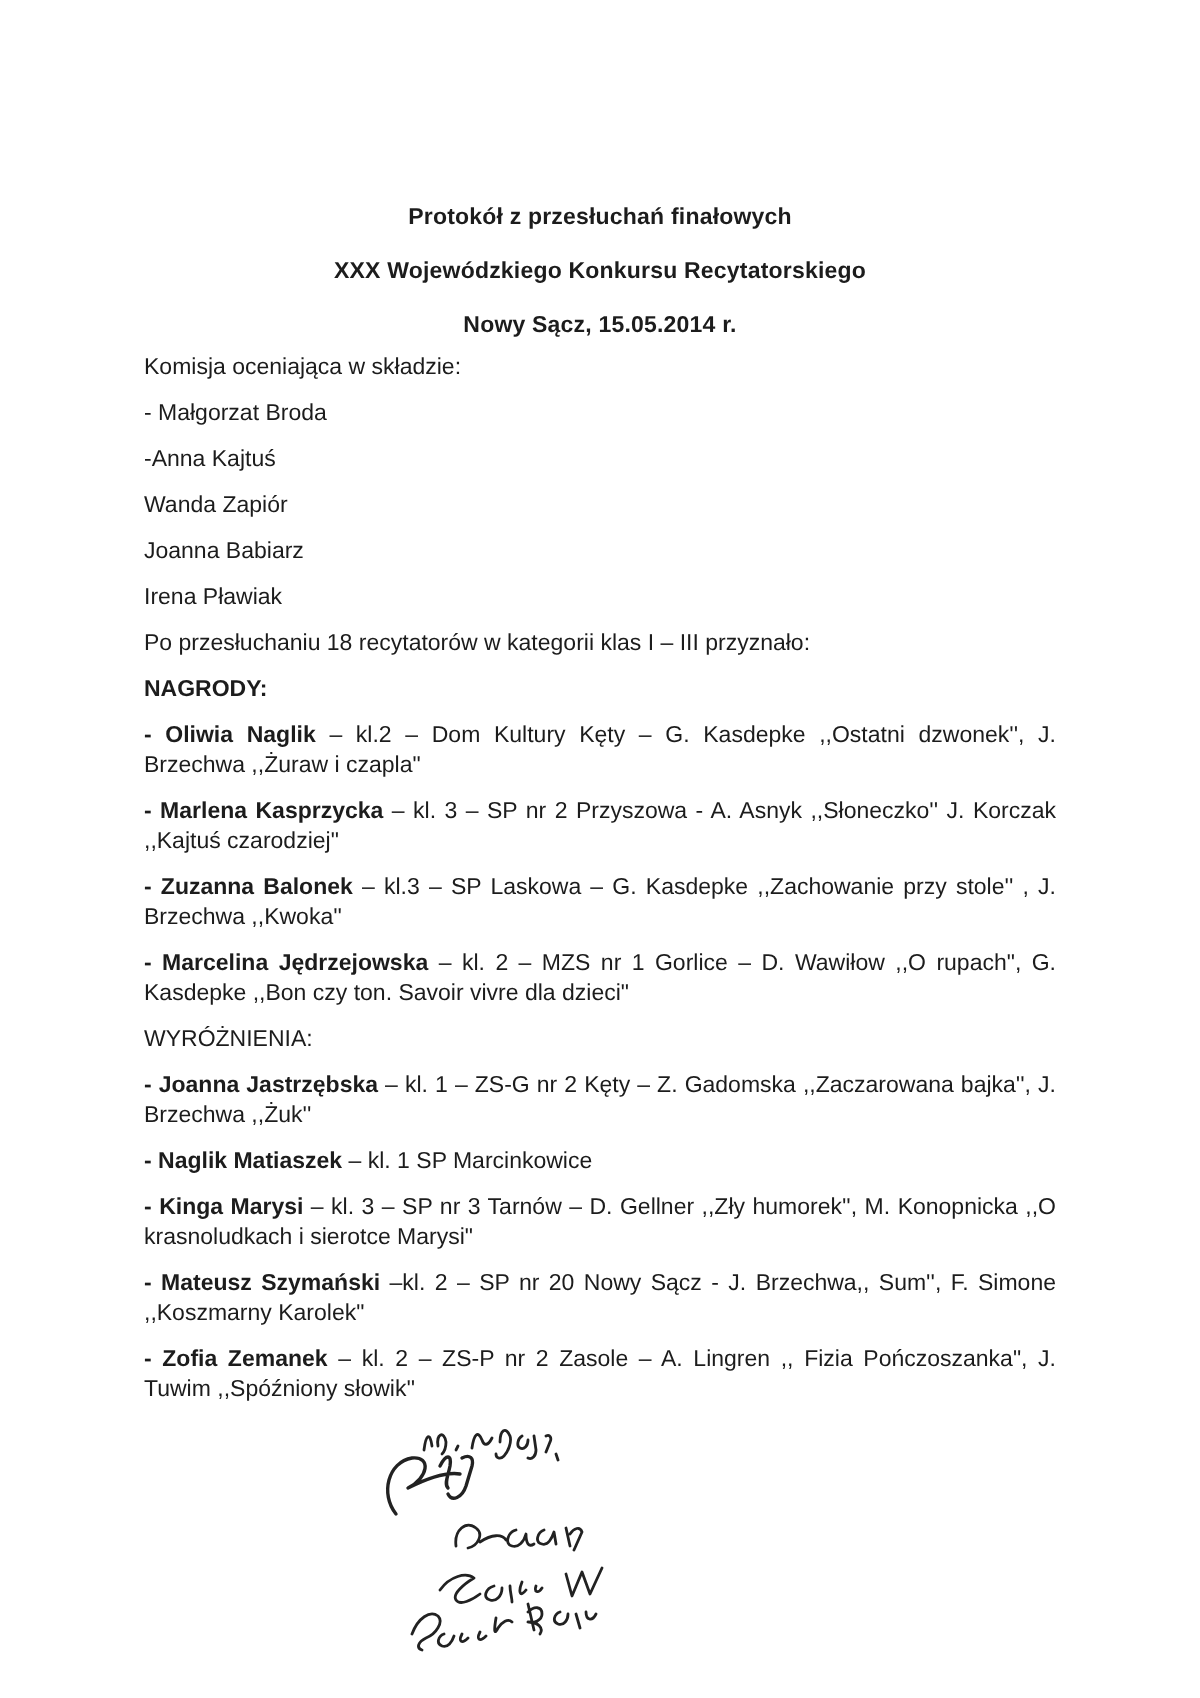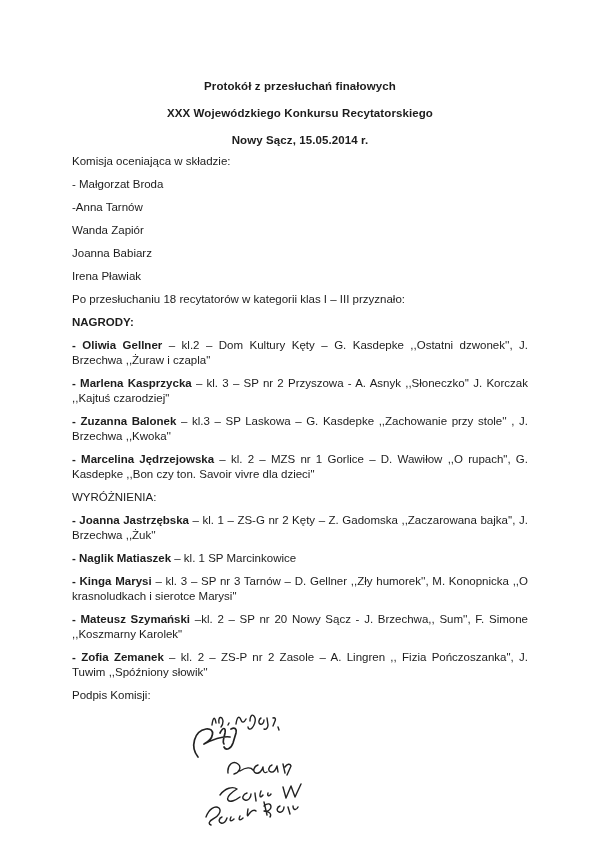--- a/index.html
+++ b/index.html
@@ -7,21 +7,21 @@
     position: relative;
     width: 600px;
     height: 849px;
     background: #ffffff;
     font-family: "Liberation Sans", sans-serif;
     color: #1c1c1c;
     overflow: hidden;
     box-sizing: border-box;
   }
   .content {
-    padding: 79px 72px 0 72px;
+    padding: 102px 72px 0 72px;
   }
   p {
     margin: 0 0 8px 0;
     font-size: 11.5px;
     line-height: 15px;
   }
   .title {
     font-weight: bold;
     text-align: center;
     margin-bottom: 12px;
@@ -42,43 +42,42 @@
 
 <div class="page">
   <div class="content">
 
     <p class="title">Protokół z przesłuchań finałowych</p>
     <p class="title">XXX Wojewódzkiego Konkursu Recytatorskiego</p>
     <p class="title title-date">Nowy Sącz, 15.05.2014 r.</p>
 
     <p>Komisja oceniająca w składzie:</p>
     <p>- Małgorzat Broda</p>
-    <p>-Anna Tarnów</p>
+    <p>-Anna Kajtuś</p>
     <p>Wanda Zapiór</p>
     <p>Joanna Babiarz</p>
     <p>Irena Pławiak</p>
 
     <p>Po przesłuchaniu 18 recytatorów w kategorii klas I – III przyznało:</p>
 
     <p class="section-heading-bold">NAGRODY:</p>
 
-    <p class="entry"><b>- Oliwia Gellner</b><span> – kl.2 – Dom Kultury Kęty – G. Kasdepke ,,Ostatni dzwonek'', J. Brzechwa ,,Żuraw i czapla"</span></p>
+    <p class="entry"><b>- Oliwia Naglik</b><span> – kl.2 – Dom Kultury Kęty – G. Kasdepke ,,Ostatni dzwonek'', J. Brzechwa ,,Żuraw i czapla"</span></p>
     <p class="entry"><b>- Marlena Kasprzycka</b><span> – kl. 3 – SP nr 2 Przyszowa - A. Asnyk ,,Słoneczko'' J. Korczak ,,Kajtuś czarodziej"</span></p>
     <p class="entry"><b>- Zuzanna Balonek</b><span> – kl.3 – SP Laskowa – G. Kasdepke ,,Zachowanie przy stole'' , J. Brzechwa ,,Kwoka''</span></p>
     <p class="entry"><b>- Marcelina Jędrzejowska</b><span> – kl. 2 – MZS nr 1 Gorlice – D. Wawiłow ,,O rupach", G. Kasdepke ,,Bon czy ton. Savoir vivre dla dzieci"</span></p>
 
     <p>WYRÓŻNIENIA:</p>
 
     <p class="entry"><b>- Joanna Jastrzębska</b><span> – kl. 1 – ZS-G nr 2 Kęty – Z. Gadomska ,,Zaczarowana bajka'', J. Brzechwa ,,Żuk''</span></p>
     <p class="entry"><b>- Naglik Matiaszek</b><span> – kl. 1 SP Marcinkowice</span></p>
     <p class="entry"><b>- Kinga Marysi</b><span> – kl. 3 – SP nr 3 Tarnów – D. Gellner ,,Zły humorek'', M. Konopnicka ,,O krasnoludkach i sierotce Marysi"</span></p>
     <p class="entry"><b>- Mateusz Szymański</b><span> –kl. 2 – SP nr 20 Nowy Sącz - J. Brzechwa,, Sum'', F. Simone ,,Koszmarny Karolek"</span></p>
     <p class="entry"><b>- Zofia Zemanek</b><span> – kl. 2 – ZS-P nr 2 Zasole – A. Lingren ,, Fizia Pończoszanka", J. Tuwim ,,Spóźniony słowik''</span></p>
 
-    <p>Podpis Komisji:</p>
 
     <div class="signature-block">
       <svg width="160" height="118" viewBox="0 0 160 118" fill="none" stroke="#222222" stroke-width="1.4" stroke-linecap="round" stroke-linejoin="round">
 
         <path d="M28,14 C29,6 31,5 32,12 M35,12 C34,6 38,4 39,10 C39,13 38,15 37,16 M44,14 l1,-2"></path>
         <path d="M52,13 c1,-7 3,-9 5,-4 c1,3 3,3 5,-1 m4,2 c0,-6 3,-8 5,-3 c1,3 -1,8 -3,10 c-2,2 -4,1 -4,-1 m13,-9 c-2,1 -3,5 -1,6 c2,1 4,-1 4,-4 m3,-2 l1,7 c0,3 -2,5 -4,4 m9,-11 c2,-1 3,1 2,3 l-2,5 m5,1 l1,3"></path>
 
         <path d="M14,46 C6,36 10,20 22,18 C32,17 30,28 20,33 C30,28 40,25 46,26 M36,22 c3,-6 6,-6 5,0 c-1,5 -3,9 -1,11 m7,-15 c4,-2 6,0 5,4 l-3,10 c-2,6 -7,8 -9,4" stroke-width="1.7"></path>
 
         <path d="M44,62 c-1,-8 5,-13 10,-9 c4,3 1,9 -4,10 m6,-3 c6,-4 11,-4 13,-1 m5,-5 c-4,1 -6,7 -2,8 c3,1 6,-2 7,-6 c0,4 1,7 4,5 m5,-7 c-3,1 -5,6 -1,7 c3,1 5,-3 6,-6 l1,6 m5,-8 l2,9 m0,-6 c2,-3 5,-4 6,-1 l-4,9"></path>

